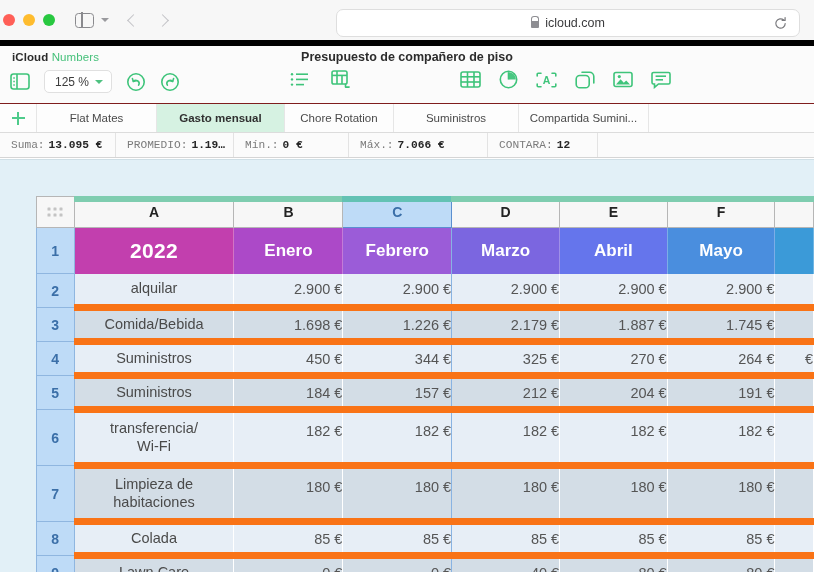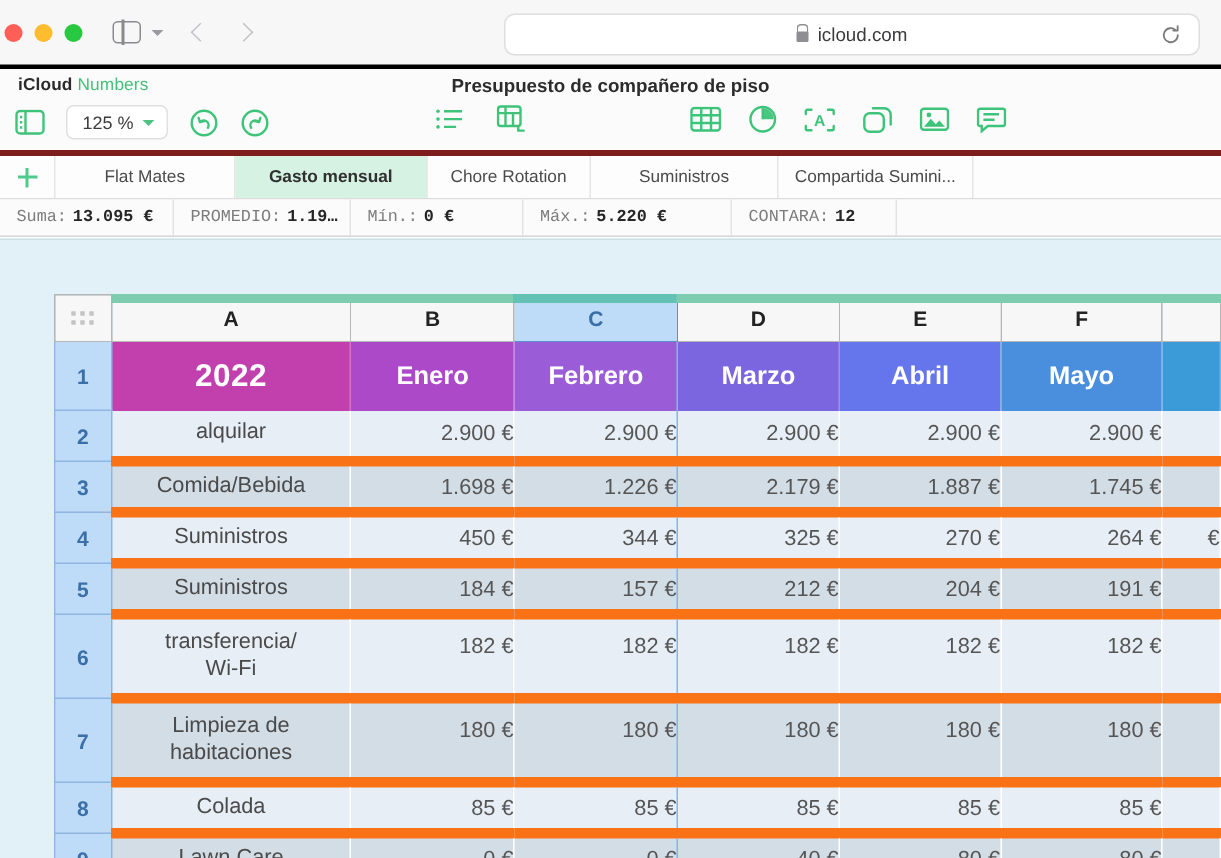--- a/index.html
+++ b/index.html
@@ -8,21 +8,21 @@
     overflow: hidden;
     font-family: "Liberation Sans", sans-serif;
     background: #ffffff;
     -webkit-font-smoothing: antialiased;
   }
   #app { position: relative; width: 814px; height: 572px; overflow: hidden; background:#fff; }
 
   
   .browser-bar {
     height: 46px; background: #f7f7f7;
-    border-bottom: 3px solid #000000;
+    border-bottom: 6px solid #000000;
     display: flex; align-items: center; padding: 0 3px;
     position: relative;
   }
   .traffic { display: flex; gap: 8px; align-items: center; }
   .tl { width: 12px; height: 12px; border-radius: 50%; display:block; }
   .tl-red { background:#ff5f57; }
   .tl-yellow { background:#febc2e; }
   .tl-green { background:#28c840; }
 
   .sidebar-btn { margin-left: 20px; display:flex; align-items:center; gap:7px; }
@@ -47,21 +47,21 @@
     display:flex; align-items:center; justify-content:center;
   }
   .url-inner { display:flex; align-items:center; gap:6px; }
   .lock { width:8px; height:7px; background:#8e8e93; border-radius:1px; position:relative; margin-top:2px; }
   .lock:before { content:""; position:absolute; width:6px; height:6px; border:1.4px solid #8e8e93;
     border-bottom:none; border-radius:3px 3px 0 0; left:-0.4px; top:-5px; }
   .url-text { font-size:12.5px; color:#3b3b3d; }
   .reload { position:absolute; right:11px; top:6px; width:15px; height:15px; }
 
   
-  .app-head { background:#fbfbfb; border-bottom:4px solid #7f1d1d; height:58px; position:relative;text-decoration:underline; }
+  .app-head { background:#fbfbfb; border-bottom:1px solid #7f1d1d; height:58px; position:relative;text-decoration:underline; }
   .brand { position:absolute; left:12px; top:5px; font-size:11.5px; letter-spacing:0.1px; }
   .brand b { color:#2b2b2b; font-weight:700; }
   .brand span { color:#45c07a; }
   .doc-title { position:absolute; left:0; right:0; top:52px; text-align:center;
     font-size:12.5px; font-weight:700; color:#2c2c2c; transform: translateY(-48px); }
 
   .tb-left { position:absolute; left:10px; top:24px; display:flex; align-items:center; gap:14px; }
   .tb-right { position:absolute; right:0; left:0; top:24px; display:flex; align-items:center; }
   .icon-btn { display:flex; align-items:center; justify-content:center; cursor:default; }
 
@@ -311,21 +311,21 @@
     <div class="stat stat-w2">
       <span>PROMEDIO:</span>
       <b>1.19…</b>
     </div>
     <div class="stat stat-w3">
       <span>Mín.:</span>
       <b>0 €</b>
     </div>
     <div class="stat stat-w4">
       <span>Máx.:</span>
-      <b>5.220 €</b>
+      <b>7.066 €</b>
     </div>
     <div class="stat stat-w5">
       <span>CONTARA:</span>
       <b>12</b>
     </div>
     <div class="stat stat-fill"></div>
   </div>
 
   <div class="canvas">
     <div class="tablewrap">

